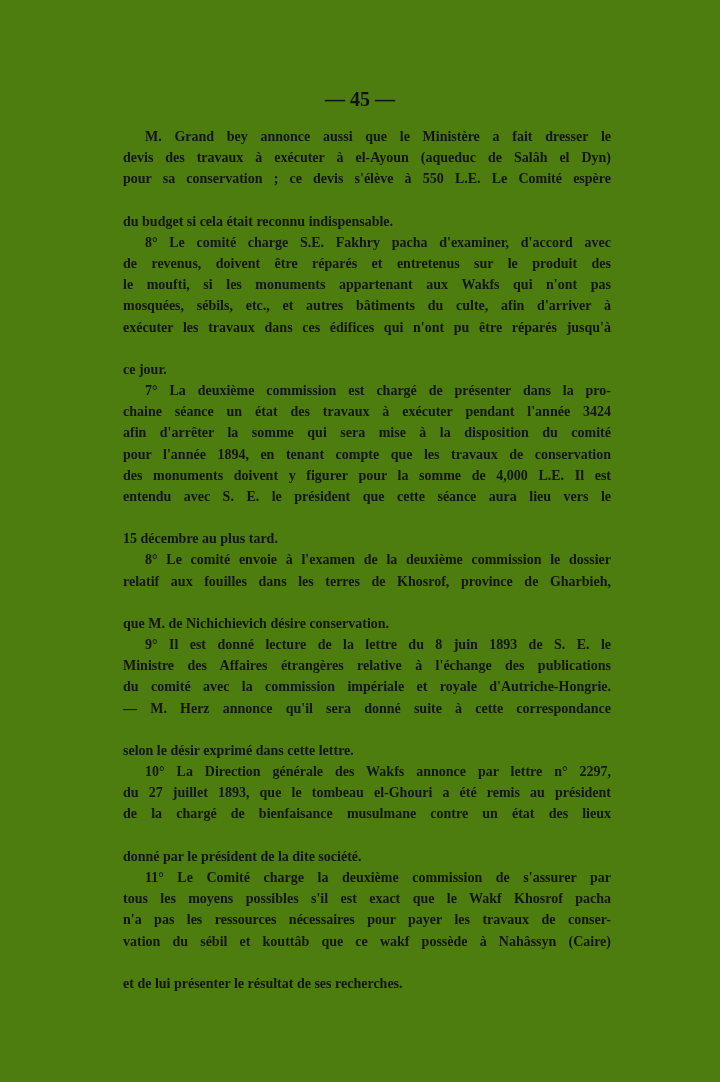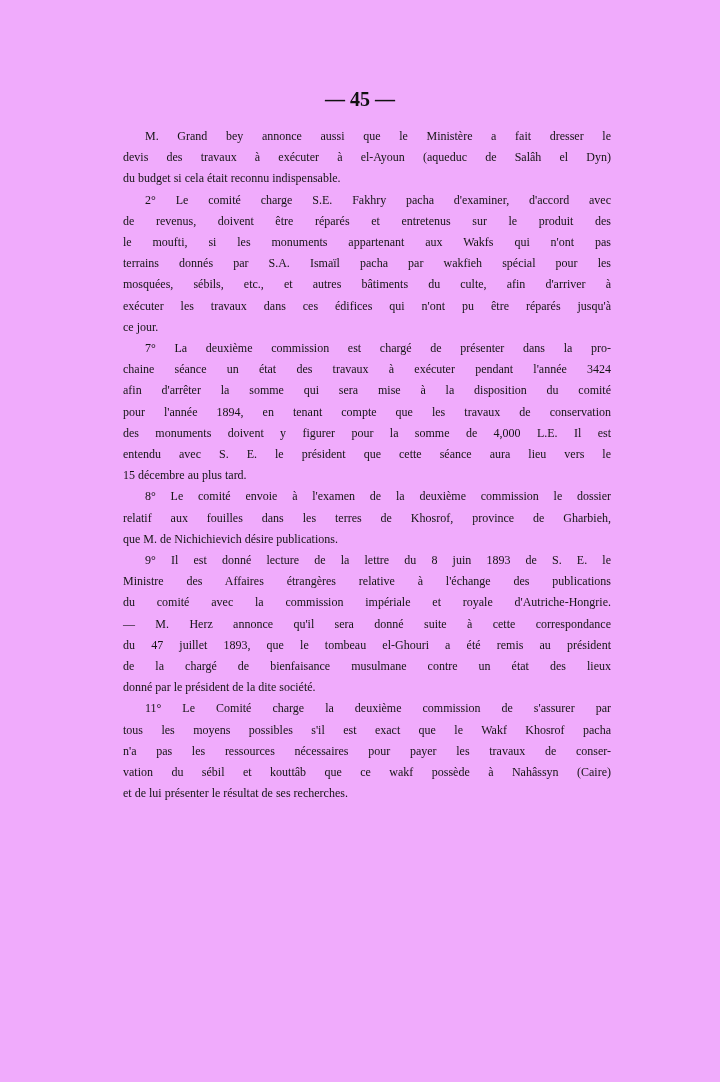--- a/index.html
+++ b/index.html
@@ -1,76 +1,78 @@
 <!DOCTYPE html>
 <html><head>
 <meta charset="utf-8">
 <style>
   html, body { margin:0; padding:0; background:#ffffff; }
   body { width:720px; height:1082px; position:relative; overflow:hidden; }
   .page {
-    position:absolute; left:0; top:0; width:720px; height:1082px; background:#f0abfc;
+    position:absolute; left:0; top:0; width:720px; height:1082px; background:#4d7c0f;
   }
   .page-number {
     position:absolute; top:88px; left:0; width:720px; text-align:center;
     font-family:"Liberation Serif", serif; font-weight:bold; font-size:20px; color:#111;
   }
   .body-text {
     position:absolute; left:123px; top:126px; width:488px;
-    font-family:"Liberation Serif", serif; font-weight:normal;
-    font-size:12px; line-height:21.2px; color:#151515;
+    font-family:"Liberation Serif", serif; font-weight:bold;
+    font-size:14px; line-height:21.2px; color:#151515;
     text-align:justify; hyphens:manual;
   }
   .para { margin:0; text-indent:22px; }
   .line { display:block; text-align:justify; text-align-last:justify; text-indent:0; white-space:nowrap; }
-  .line.last { text-align-last:left; }
+  .line.last { text-align-last:left;margin-top:21px; }
   .line.first { padding-left:22px; }
 </style>
 </head>
 <body>
 
 <div class="page">
   <div class="page-number">— 45 —</div>
   <div class="body-text" id="body">
       <div class="para">
         <span class="line first">M. Grand bey annonce aussi que le Ministère a fait dresser le</span>
         <span class="line">devis des travaux à exécuter à el-Ayoun (aqueduc de Salâh el Dyn)</span>
+        <span class="line">pour sa conservation ; ce devis s'élève à 550 L.E. Le Comité espère</span>
         <span class="line last">du budget si cela était reconnu indispensable.</span>
       </div>
       <div class="para">
-        <span class="line first">2° Le comité charge S.E. Fakhry pacha d'examiner, d'accord avec</span>
+        <span class="line first">8° Le comité charge S.E. Fakhry pacha d'examiner, d'accord avec</span>
         <span class="line">de revenus, doivent être réparés et entretenus sur le produit des</span>
         <span class="line">le moufti, si les monuments appartenant aux Wakfs qui n'ont pas</span>
-        <span class="line">terrains donnés par S.A. Ismaïl pacha par wakfieh spécial pour les</span>
         <span class="line">mosquées, sébils, etc., et autres bâtiments du culte, afin d'arriver à</span>
         <span class="line">exécuter les travaux dans ces édifices qui n'ont pu être réparés jusqu'à</span>
         <span class="line last">ce jour.</span>
       </div>
       <div class="para">
         <span class="line first">7° La deuxième commission est chargé de présenter dans la pro-</span>
         <span class="line">chaine séance un état des travaux à exécuter pendant l'année 3424</span>
         <span class="line">afin d'arrêter la somme qui sera mise à la disposition du comité</span>
         <span class="line">pour l'année 1894, en tenant compte que les travaux de conservation</span>
         <span class="line">des monuments doivent y figurer pour la somme de 4,000 L.E. Il est</span>
         <span class="line">entendu avec S. E. le président que cette séance aura lieu vers le</span>
         <span class="line last">15 décembre au plus tard.</span>
       </div>
       <div class="para">
         <span class="line first">8° Le comité envoie à l'examen de la deuxième commission le dossier</span>
         <span class="line">relatif aux fouilles dans les terres de Khosrof, province de Gharbieh,</span>
-        <span class="line last">que M. de Nichichievich désire publications.</span>
+        <span class="line last">que M. de Nichichievich désire conservation.</span>
       </div>
       <div class="para">
         <span class="line first">9° Il est donné lecture de la lettre du 8 juin 1893 de S. E. le</span>
         <span class="line">Ministre des Affaires étrangères relative à l'échange des publications</span>
         <span class="line">du comité avec la commission impériale et royale d'Autriche-Hongrie.</span>
         <span class="line">— M. Herz annonce qu'il sera donné suite à cette correspondance</span>
+        <span class="line last">selon le désir exprimé dans cette lettre.</span>
       </div>
       <div class="para">
-        <span class="line">du 47 juillet 1893, que le tombeau el-Ghouri a été remis au président</span>
+        <span class="line first">10° La Direction générale des Wakfs annonce par lettre n° 2297,</span>
+        <span class="line">du 27 juillet 1893, que le tombeau el-Ghouri a été remis au président</span>
         <span class="line">de la chargé de bienfaisance musulmane contre un état des lieux</span>
         <span class="line last">donné par le président de la dite société.</span>
       </div>
       <div class="para">
         <span class="line first">11° Le Comité charge la deuxième commission de s'assurer par</span>
         <span class="line">tous les moyens possibles s'il est exact que le Wakf Khosrof pacha</span>
         <span class="line">n'a pas les ressources nécessaires pour payer les travaux de conser-</span>
         <span class="line">vation du sébil et kouttâb que ce wakf possède à Nahâssyn (Caire)</span>
         <span class="line last">et de lui présenter le résultat de ses recherches.</span>
       </div>

